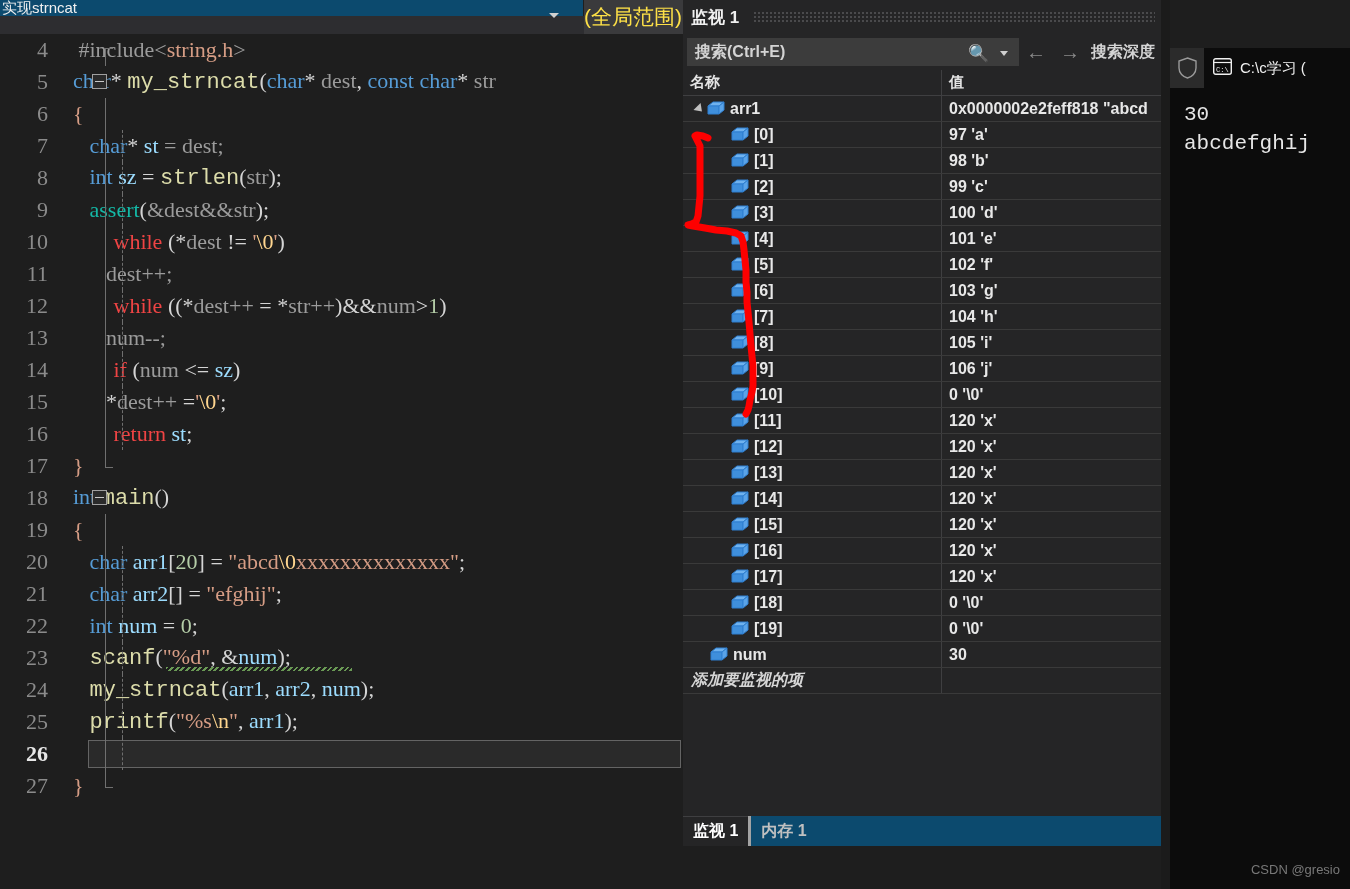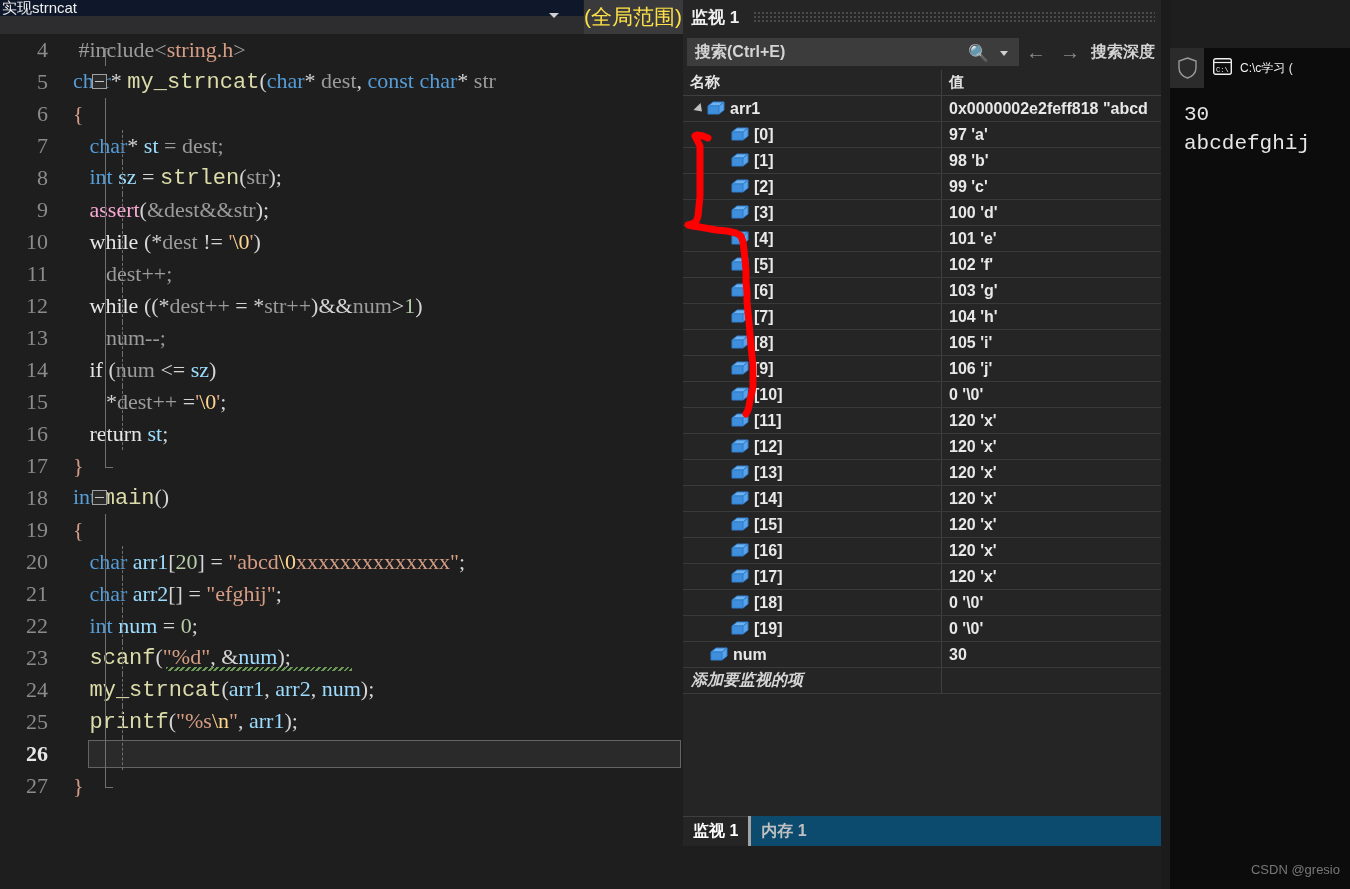--- a/index.html
+++ b/index.html
@@ -7,21 +7,21 @@
     width: 1350px; height: 889px;
     background: #1e1e1e;
     font-family: "Liberation Sans", sans-serif;
     overflow: hidden;
   }
   #root { position: relative; width: 1350px; height: 889px; background: #1e1e1e; }
 
   
   .topbar { position: absolute; left: 0; top: 0; width: 683px; height: 34px; background: #2d2d30; display: flex; }
   .nav-combo {
-    flex: 0 0 584px; height: 16px; background: #0f172a;
+    flex: 0 0 584px; height: 16px; background: #0c4a6e;
     display: flex; align-items: center; position: relative;
     border-right: 1px solid #1e1e1e;
   }
   .nav-combo-text { color: #f0f0f0; font-size: 15px; padding-left: 2px; white-space: nowrap; }
   .nav-caret { position: absolute; right: 24px; top: 13px; width: 0; height: 0;
     border-left: 5px solid transparent; border-right: 5px solid transparent; border-top: 5px solid #d0d0d0; }
   .nav-scope {
     flex: 1; height: 34px; background: #3a3a3c; display: flex; align-items: center;
     justify-content: flex-end; padding-right: 2px;
   }
@@ -54,29 +54,29 @@
     position: absolute; left: 88px; right: 2px; top: 2px; height: 28px;
     border: 1px solid #646464; background: #2a2a2a;
   }
   .squiggle {
     position: absolute; height: 4px; bottom: 3px;
     background-image: repeating-linear-gradient(135deg, #6a9a55 0 2px, transparent 2px 4px);
   }
 
   
   .kw   { color: #569cd6; }
-  .kw2  { color: #e5e5e5; }
+  .kw2  { color: #ef4444; margin-left: 24px; }
   .fn   { color: #dcdcaa; font-family: Liberation Mono, monospace; }
   .str  { color: #d69d85; }
   .esc  { color: #ffd68f; }
   .num  { color: #b5cea8; }
   .id   { color: #9cdcfe; }
   .pp   { color: #9b9b9b; }
   .punc { color: #d4d4d4; }
-  .macro{ color: #f9a8d4; }
+  .macro{ color: #14b8a6; }
   .tiptext { color: #d0d0d0; font-family: "Liberation Sans", sans-serif; font-size: 15px; }
 
   
   .watch { position: absolute; left: 683px; top: 0; width: 478px; height: 846px; background: #252526; font-weight: bold; }
   .watch-title-row { height: 34px; display: flex; align-items: center; background: #252526; }
   .watch-title { color: #f0f0f0; font-size: 17px; padding-left: 8px; }
   .watch-grip { flex: 1; height: 12px; margin-left: 14px; margin-right: 6px;
     background-image: radial-gradient(#4a4a4c 40%, transparent 41%);
     background-size: 4px 4px; }
   .watch-toolbar { height: 36px; display: flex; align-items: center; padding: 0 4px; }
@@ -118,21 +118,21 @@
 
   
   .annot { position: absolute; left: 683px; top: 0; width: 478px; height: 846px; pointer-events: none; }
 
   
   .console { position: absolute; left: 1170px; top: 48px; width: 180px; height: 841px; background: #0c0c0c; }
   .console-titlebar { height: 40px; display: flex; align-items: center; background: #2b2b2b; }
   .shield { width: 34px; display: flex; align-items: center; justify-content: center; }
   .console-tab { flex: 1; height: 40px; background: #0c0c0c; display: flex; align-items: center; padding-left: 9px; }
   .cmd-icon { margin-right: 8px; }
-  .console-tab-text { color: #f0f0f0; font-size: 12px; white-space: nowrap; }
+  .console-tab-text { color: #f0f0f0; font-size: 15px; white-space: nowrap; }
   .console-body { padding: 12px 14px; }
   .console-line { color: #e6e6e6; font-family: "Liberation Mono", monospace; font-size: 21px; line-height: 29px; white-space: pre; }
   .console-sidebar { position: absolute; left: 1161px; top: 0; width: 9px; height: 889px; background: #1b1b1b; }
 
   .watermark { position: absolute; right: 10px; bottom: 12px; color: #787878; font-size: 13px; }
 </style>
 </head>
 <body>
 
 <div id="root">

